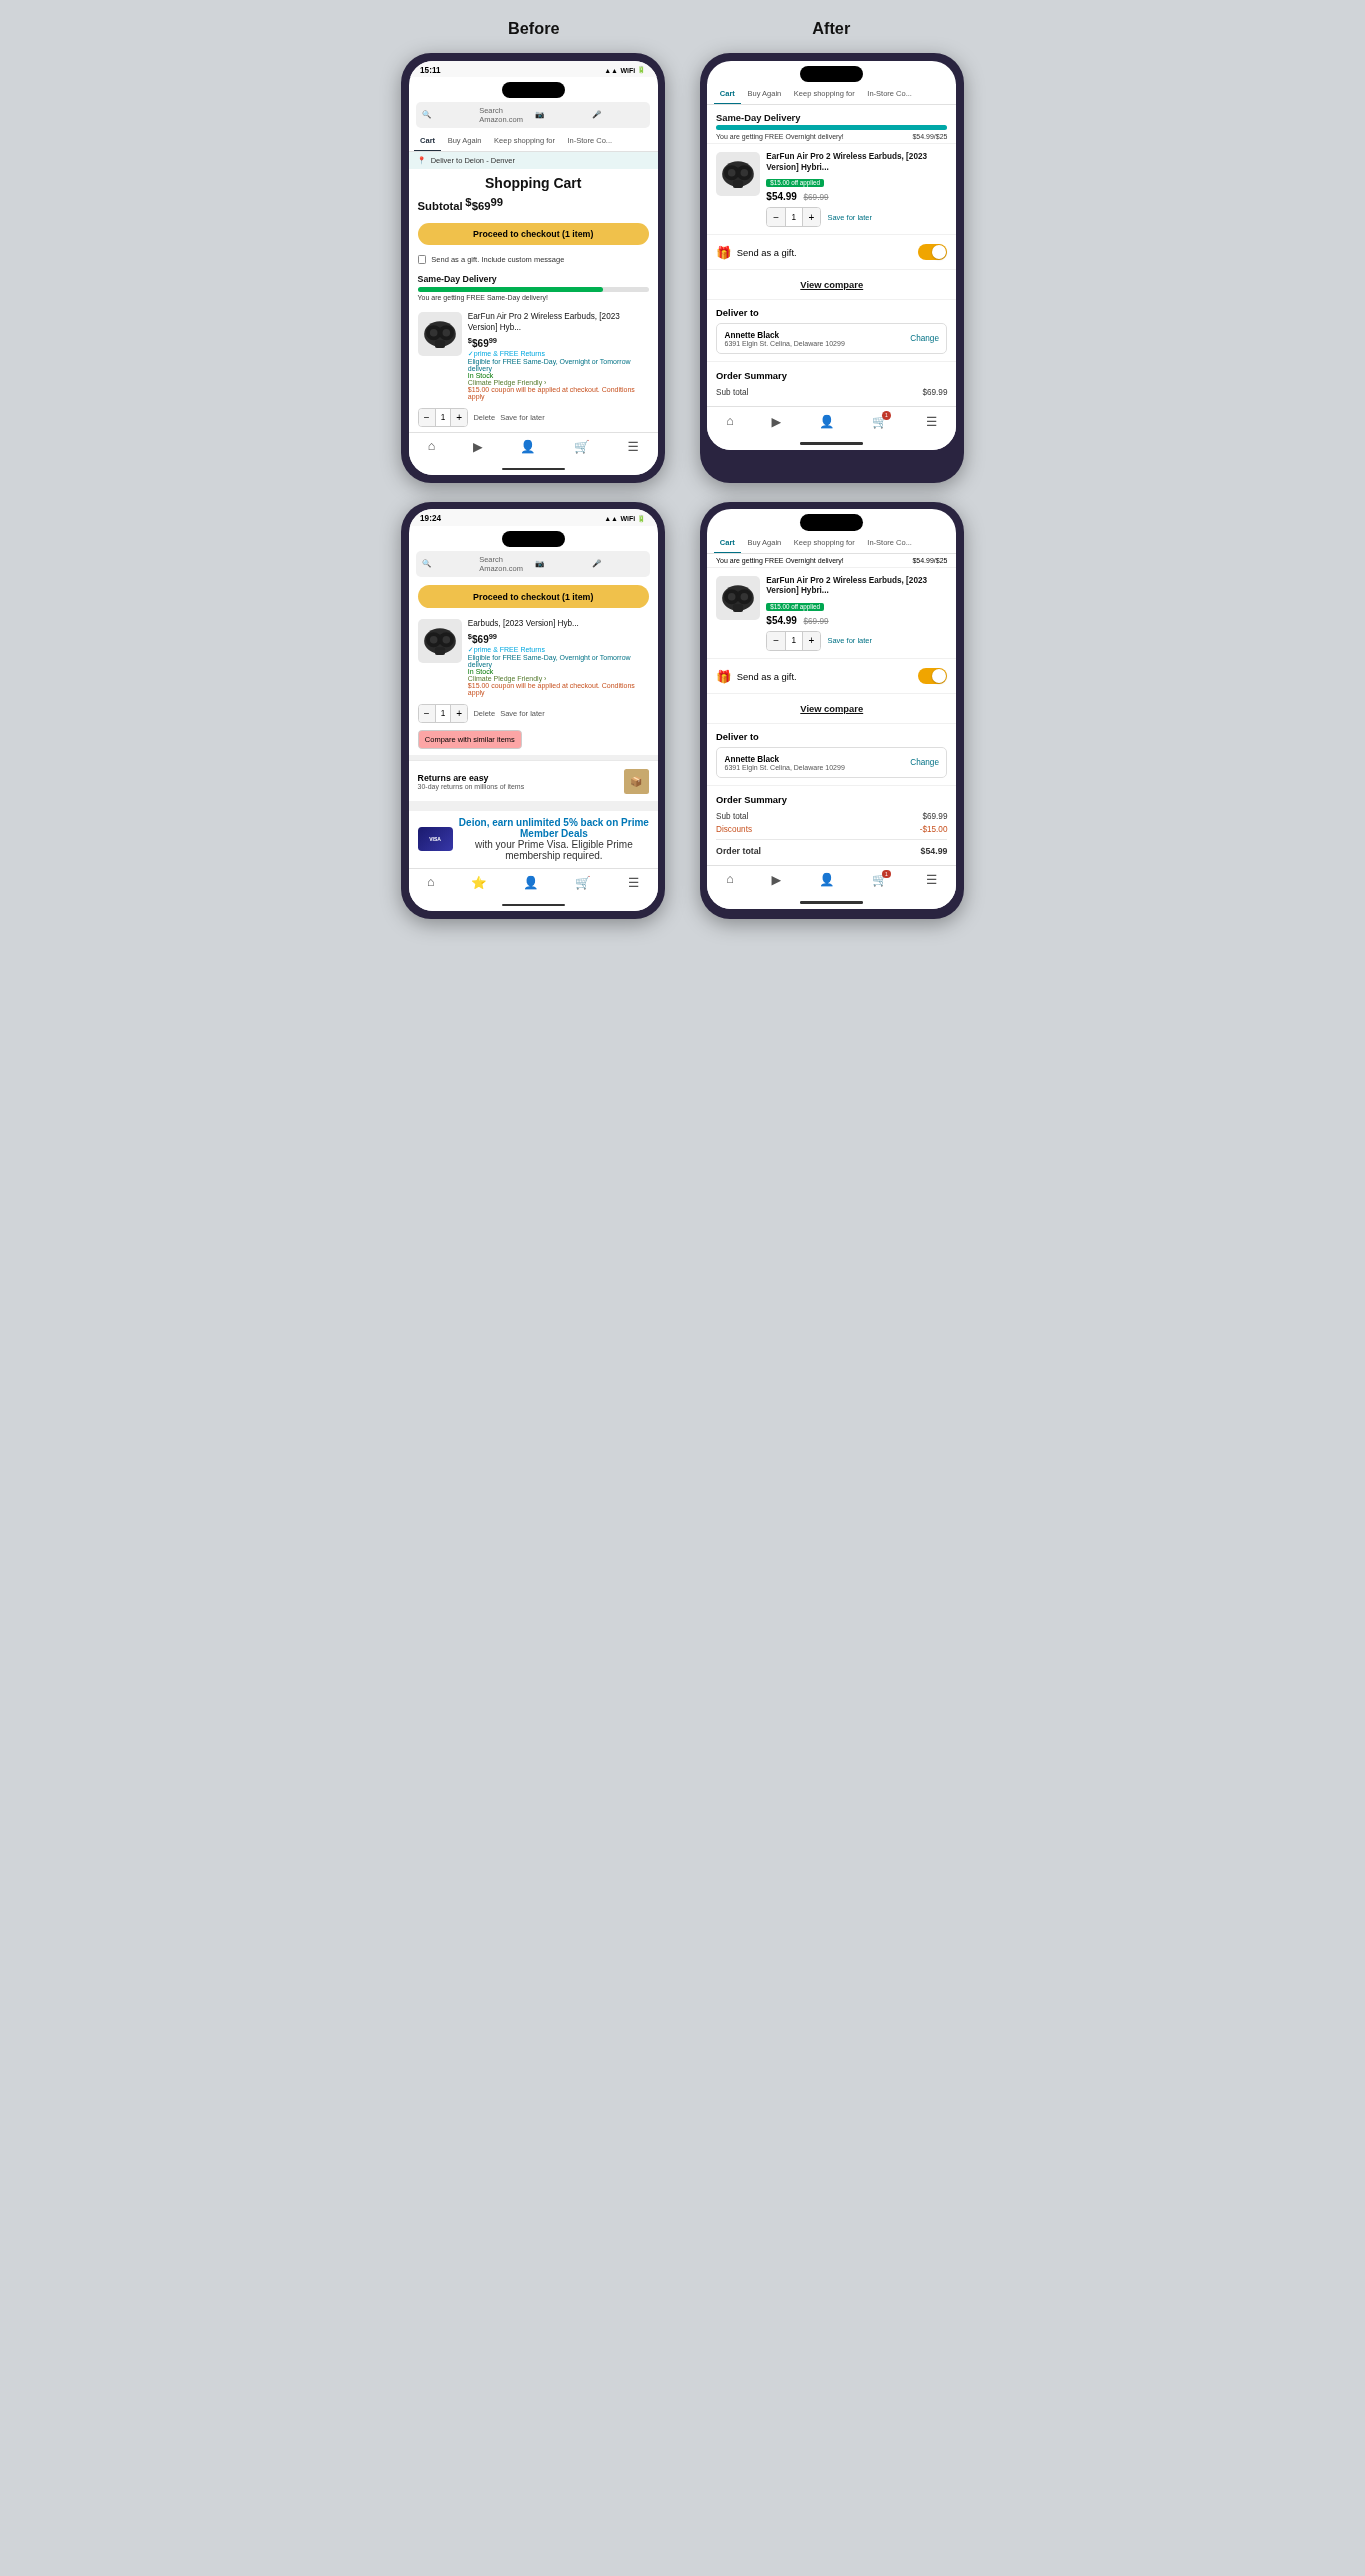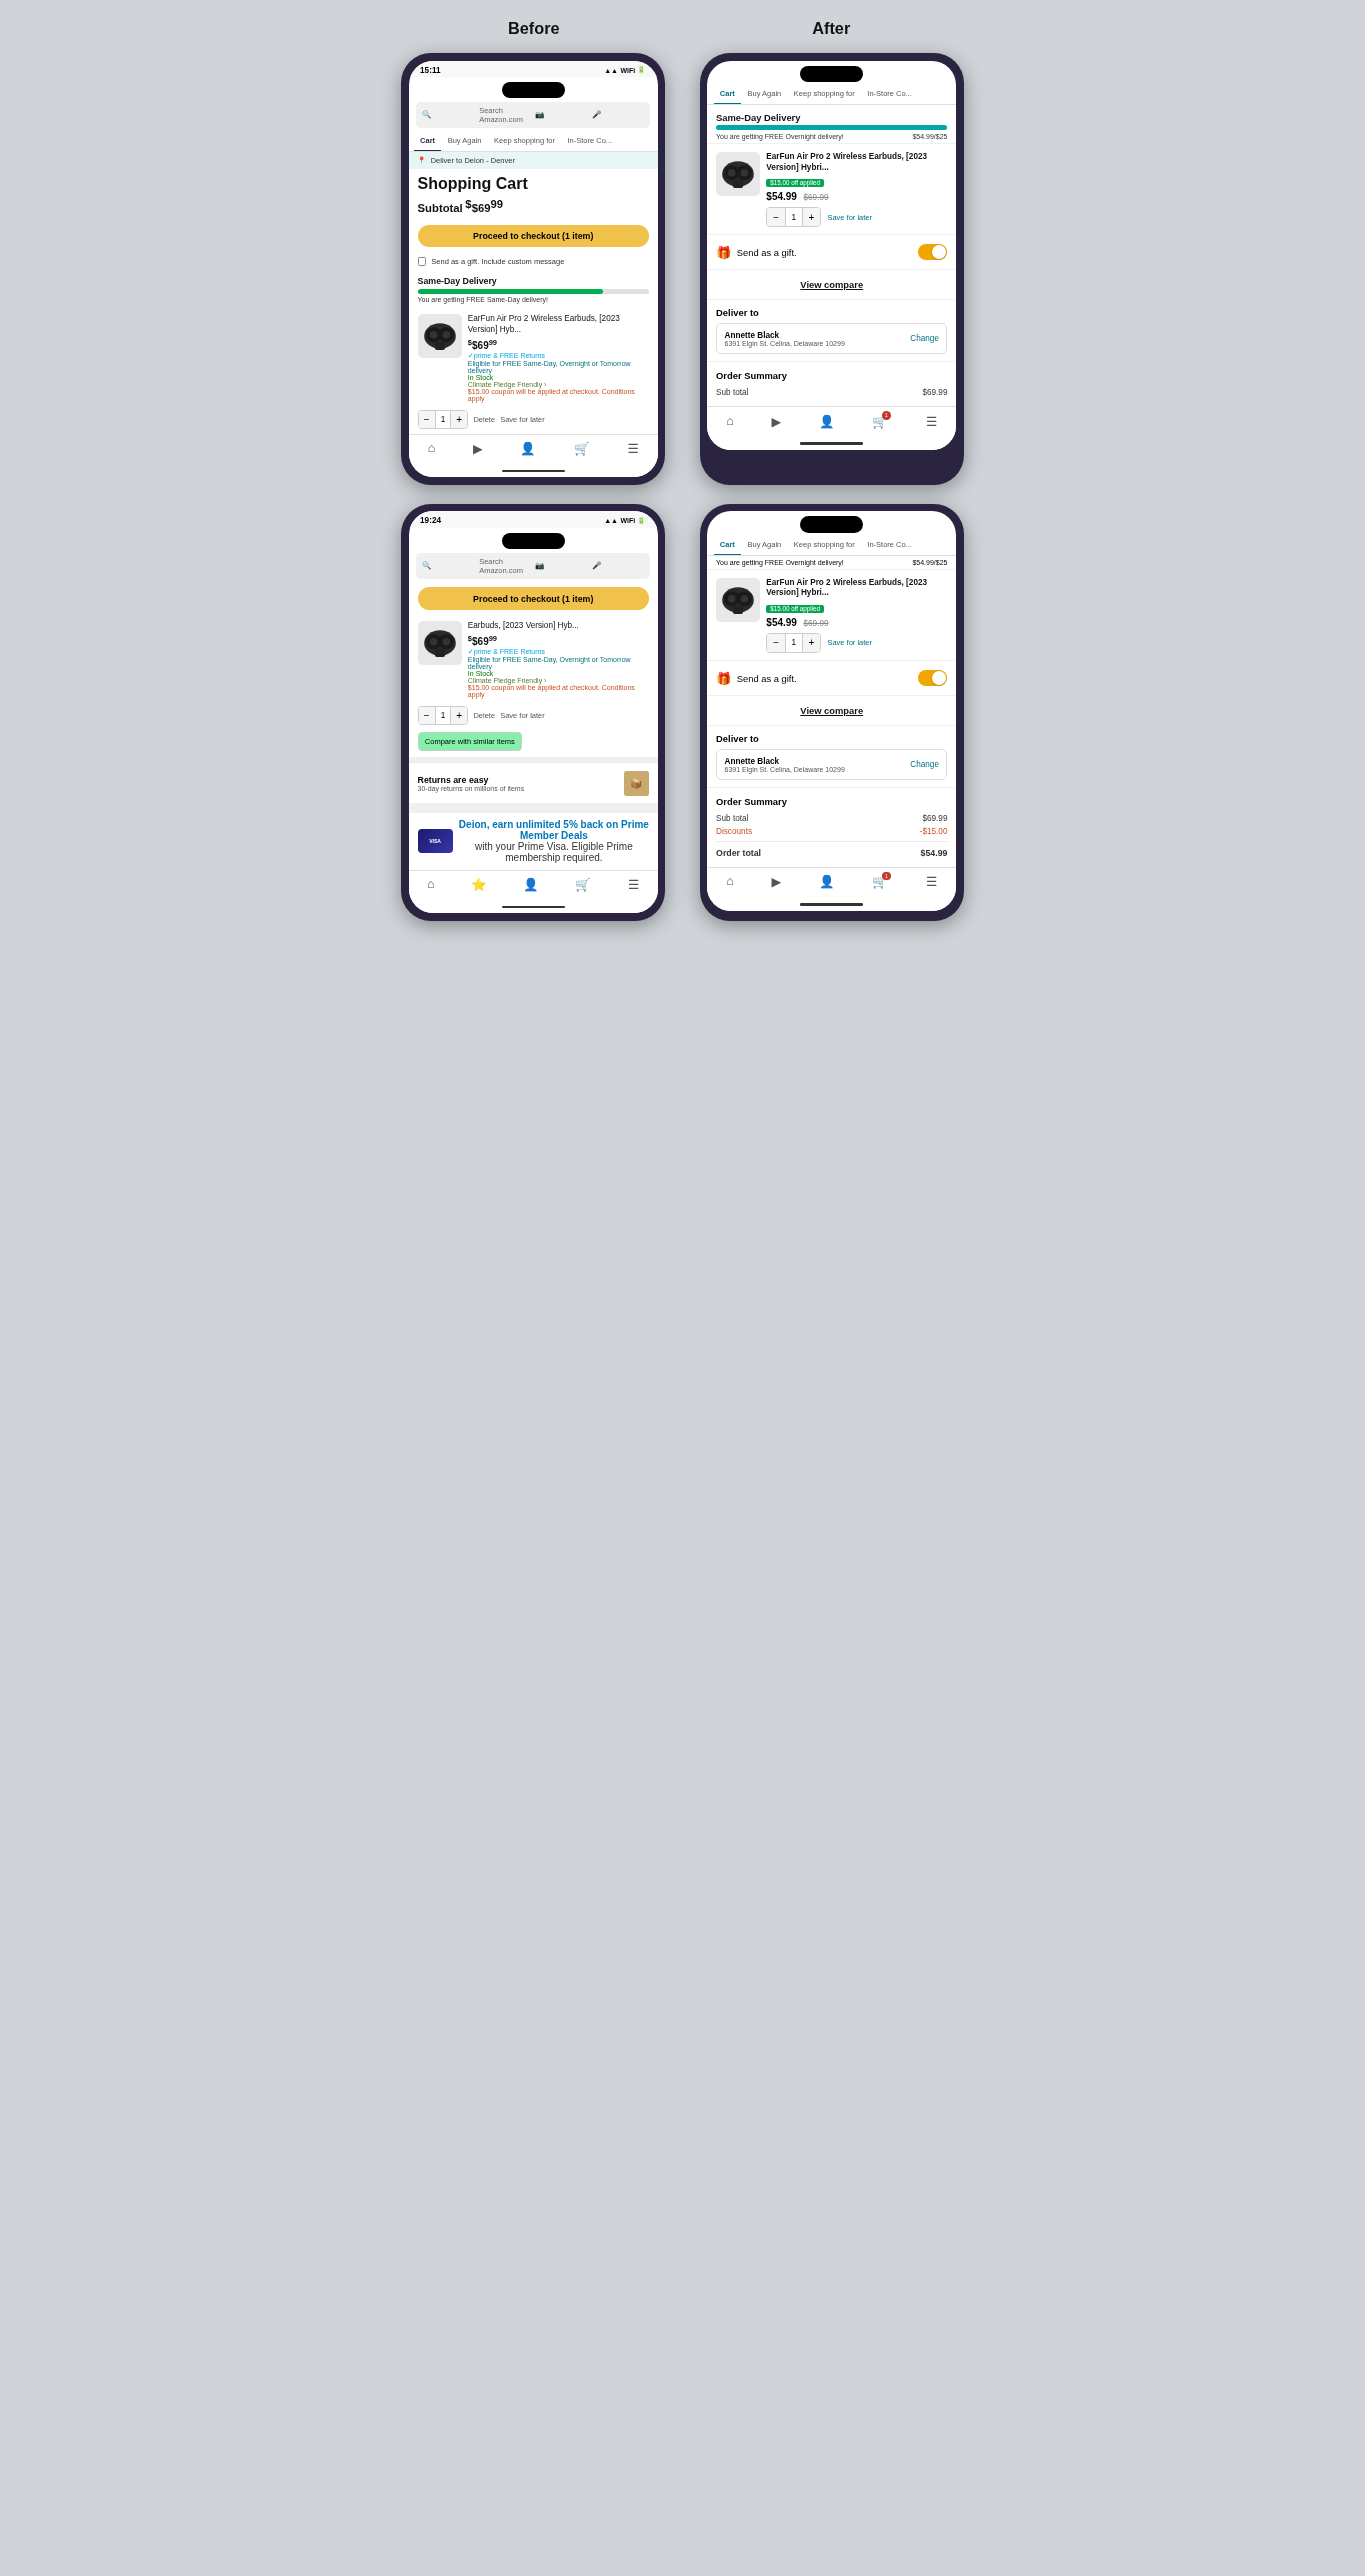--- a/index.html
+++ b/index.html
@@ -102,24 +102,25 @@
       background: #e8f5f5;
       padding: 3.8px 8.8px;
       font-size: 7.5px;
       color: #333;
       display: flex;
       align-items: center;
       gap: 3.8px;
     }
     
     .section-title {
-      font-size: 16px;
+      font-size: 14px;
       font-weight: 700;
       padding: 6.3px 8.8px 2.5px;
       color: #111;
+      text-align: center;
     }
     .subtotal-row {
       padding: 2.5px 8.8px 5px;
       font-size: 9.4px;
       color: #111;
     }
     .subtotal-row span { font-weight: 700; font-size: 11.3px; }
     .price-sup { font-size: 7.5px; vertical-align: super; font-weight: 700; }
     
     .checkout-btn {
@@ -240,21 +241,21 @@
       background: none;
       border: none;
       cursor: pointer;
     }
     .compare-btn {
       margin: 2.5px 8.8px 6.3px;
       border: 0.6px solid #ccc;
       border-radius: 3.8px;
       padding: 3.8px 6.3px;
       font-size: 7.5px;
-      background: #86efac;
+      background: #fca5a5;
       cursor: pointer;
     }
     
     .returns-section {
       display: flex;
       align-items: center;
       justify-content: space-between;
       padding: 7.5px 8.8px;
       border-top: 0.6px solid #e8e8e8;
     }

